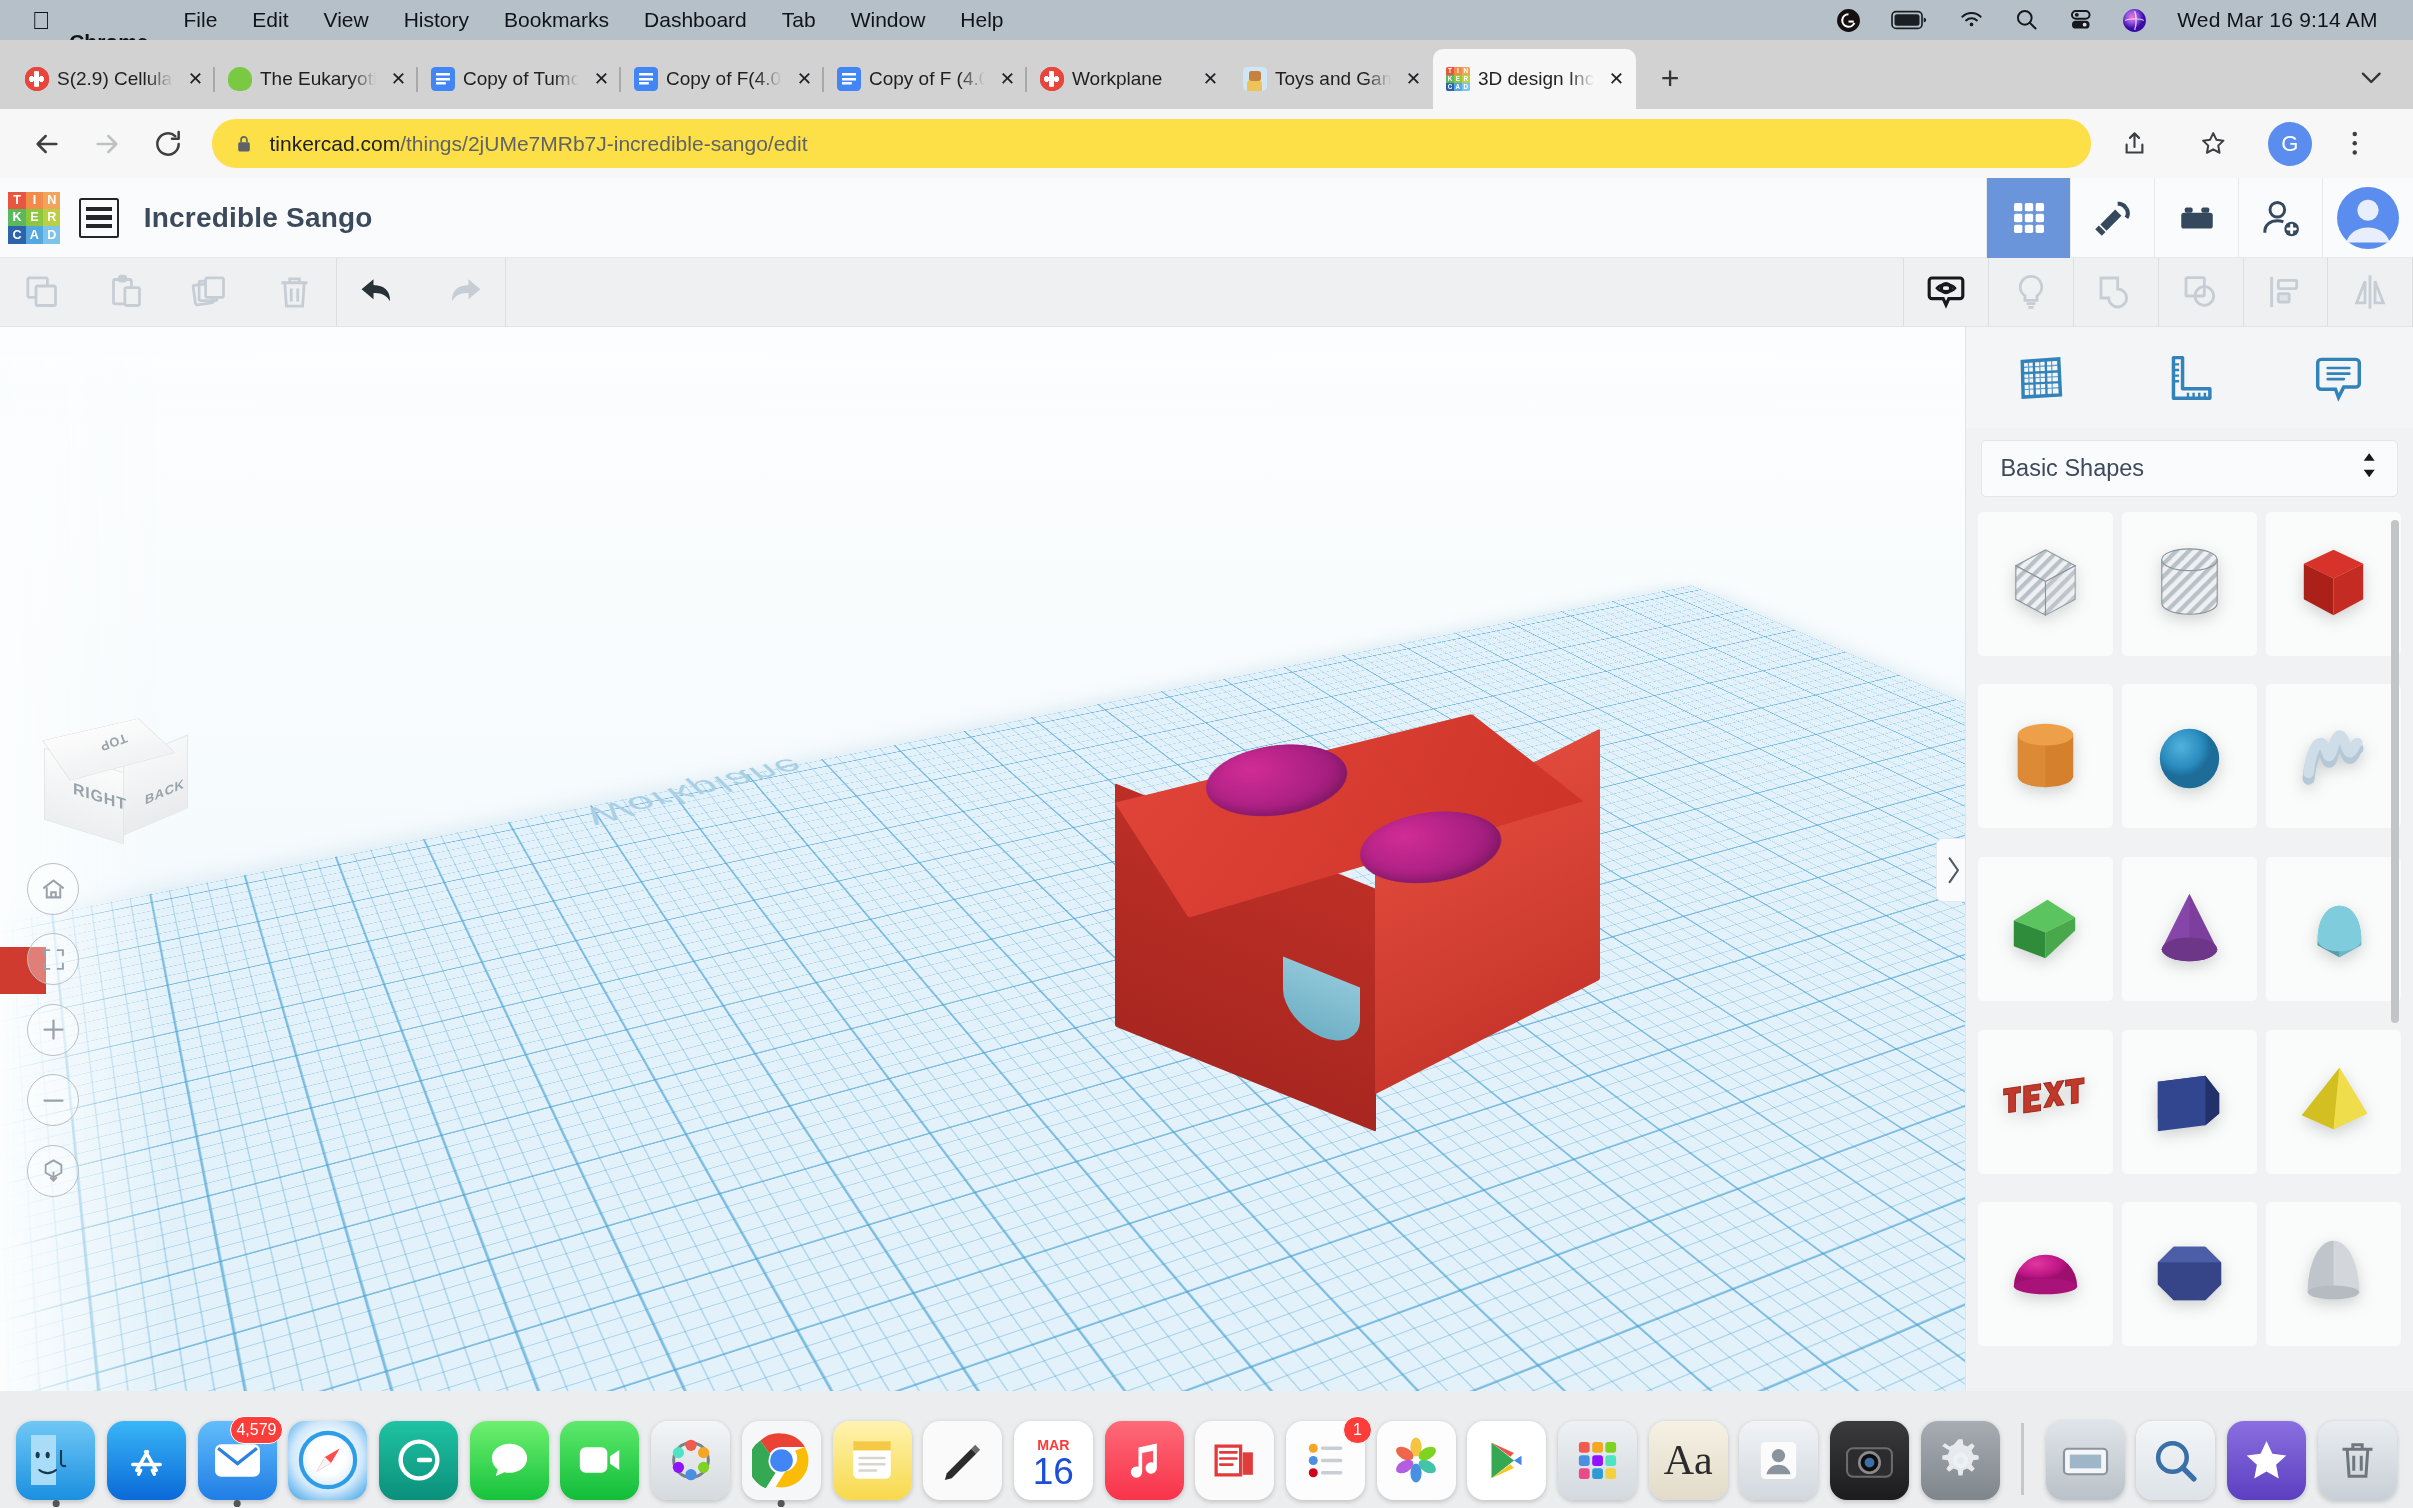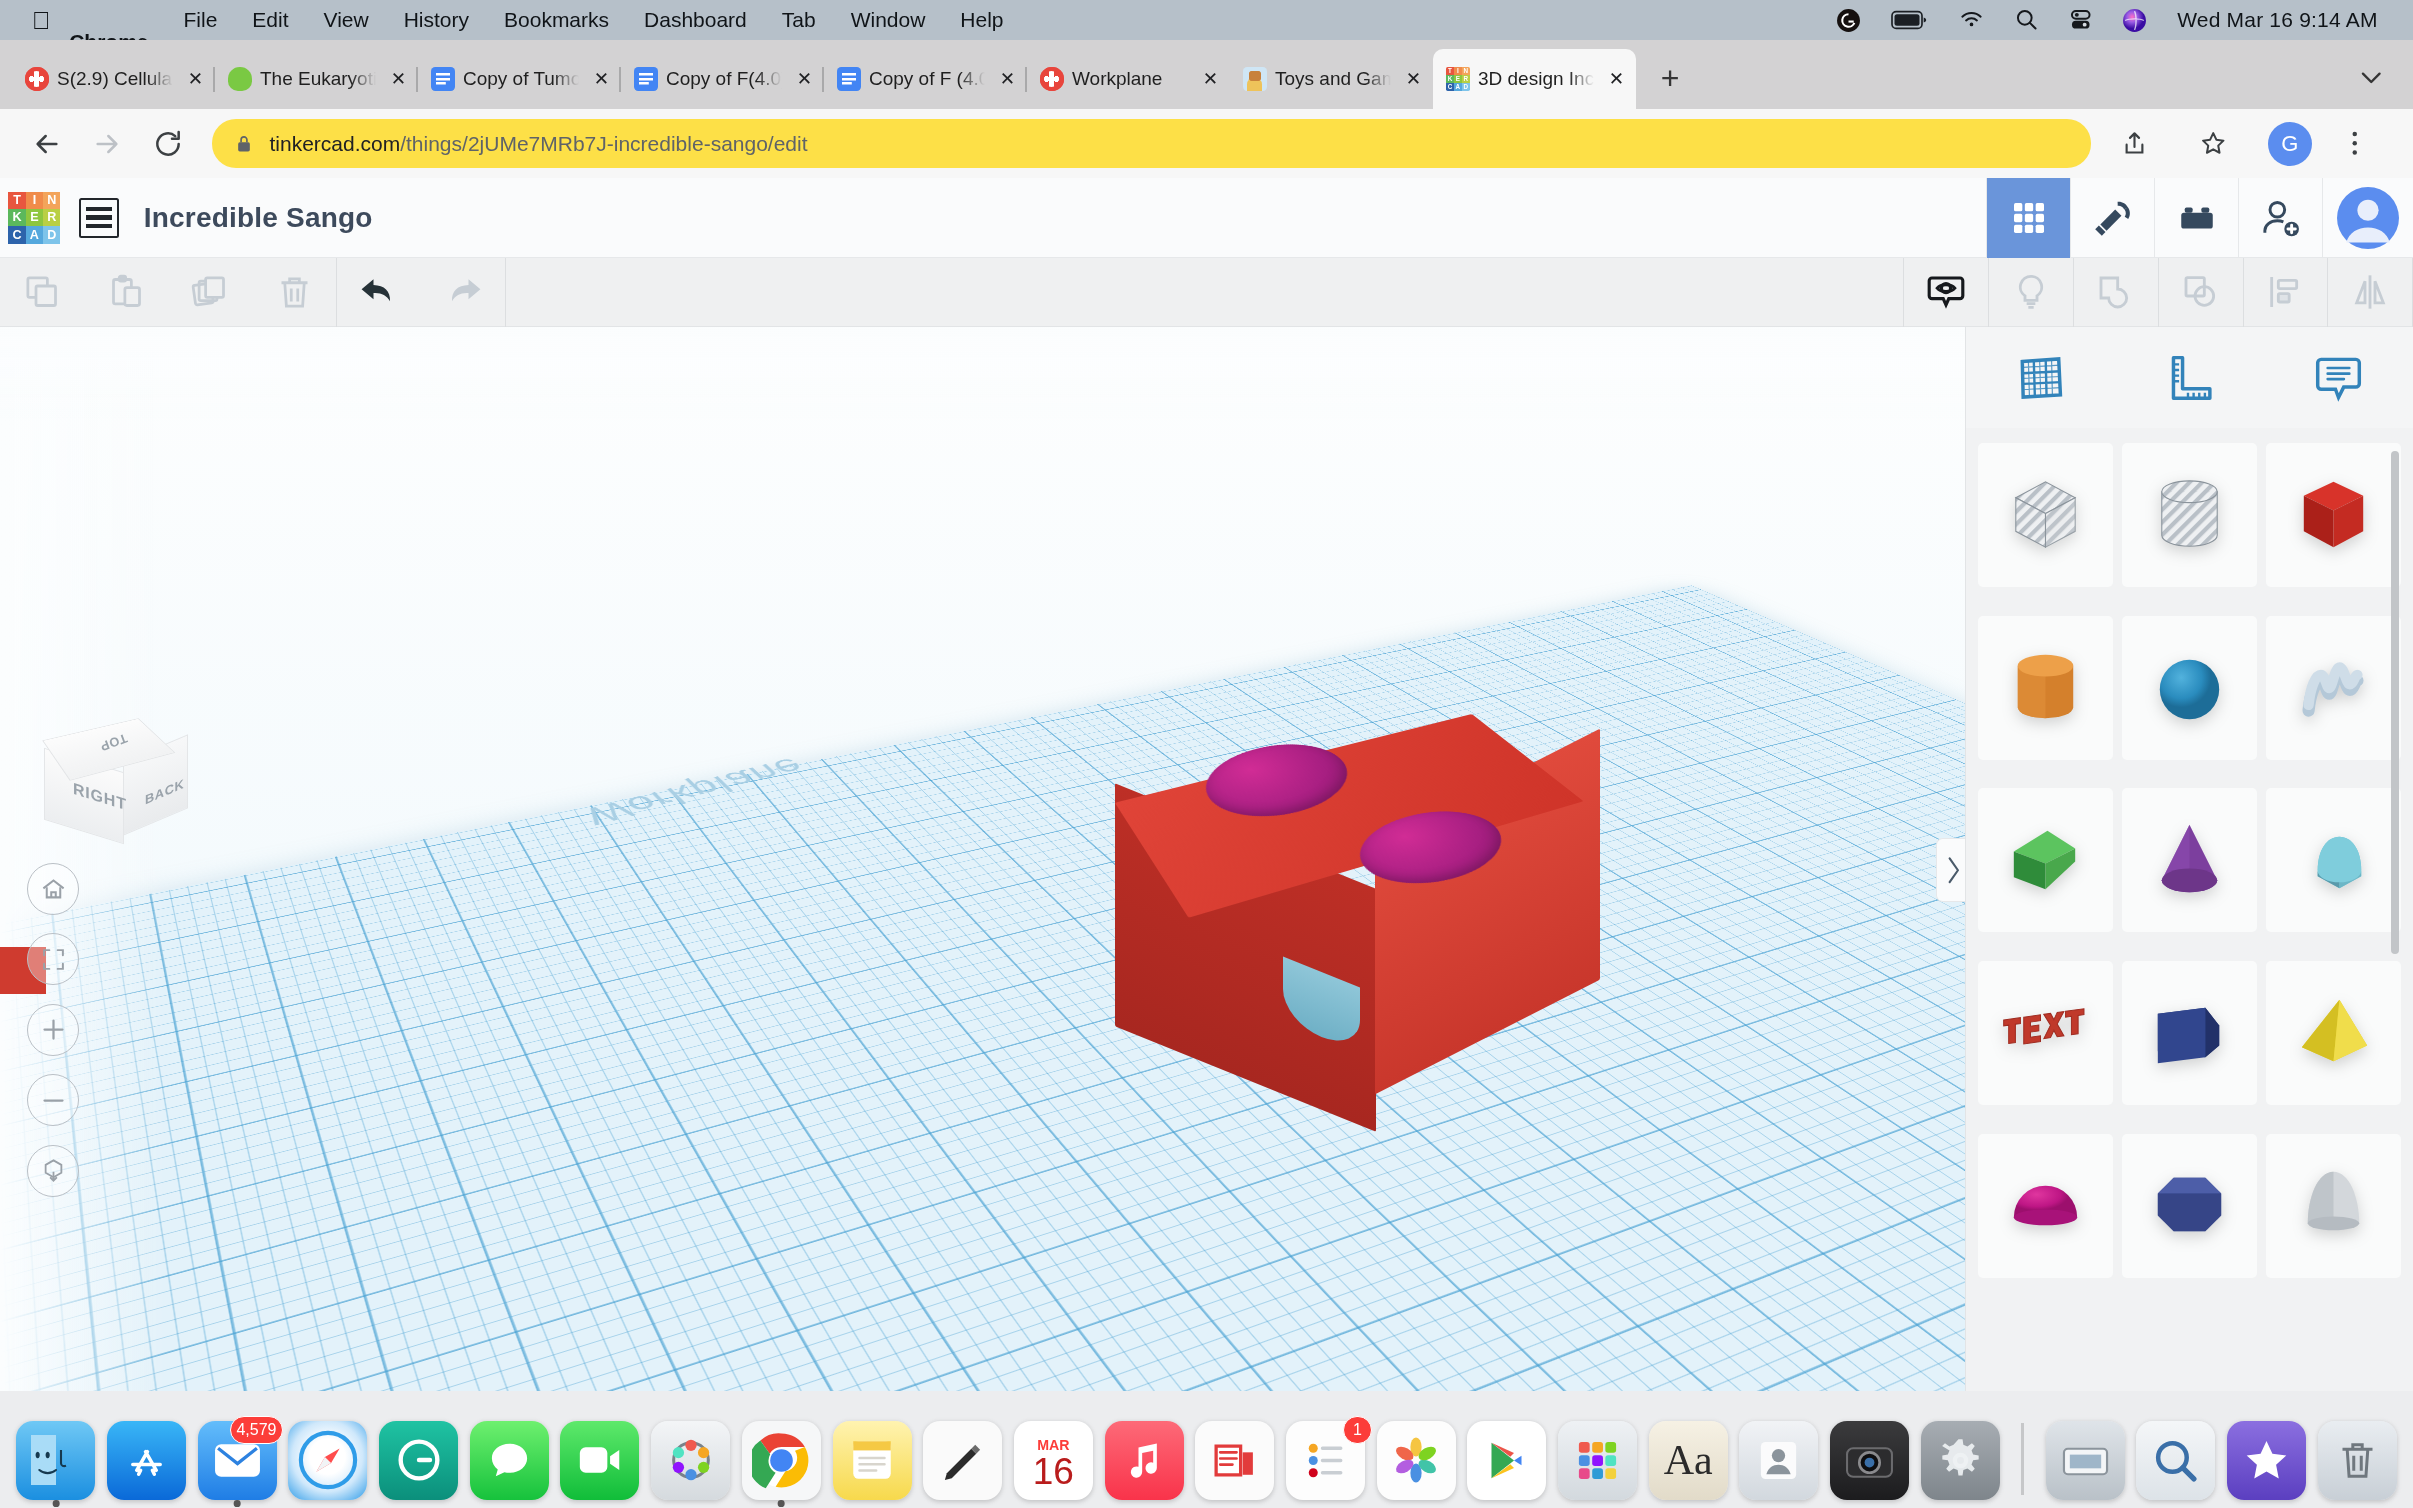--- a/index.html
+++ b/index.html
@@ -743,20 +743,29 @@
       </svg>
     </div>
     <div class="sp-icon">
       <svg width="55" height="52" viewBox="0 0 24 24" fill="none" stroke="#3283ba" stroke-width="1.6" stroke-linecap="round">
         <path d="M4 3.4h16a1.6 1.6 0 0 1 1.6 1.6v9.6a1.6 1.6 0 0 1-1.6 1.6h-5.6L12 21l-1.4-3.8H4a1.6 1.6 0 0 1-1.6-1.6V5a1.6 1.6 0 0 1 1.6-1.6z"></path>
         <path d="M7 7.4h10M7 10h10M7 12.5h7.5" stroke-width="1.2"></path>
       </svg>
     </div>
   </div>
 
+  <div class="sp-select">
+    <span>Basic Shapes</span>
+    <span>
+      <svg width="18.4" height="28.5" viewBox="0 0 14 26">
+          <path d="M7 2l5 7H2z" fill="#16191d"></path>
+          <path d="M7 24l-5-7h10z" fill="#16191d"></path>
+        </svg>
+    </span>
+  </div>
 
   <div class="sp-grid">
 
     <div class="sp-cell">
       <svg class="th" width="99" height="99" viewBox="0 0 100 100">
         <defs>
             <pattern id="hx" width="9" height="9" patternTransform="rotate(45)" patternUnits="userSpaceOnUse">
               <rect width="4.4" height="9" fill="#b9c0c7"></rect>
               <rect x="4.4" width="4.6" height="9" fill="#eef0f2"></rect>
             </pattern>
@@ -983,21 +992,21 @@
 
   <div class="dockitem" style="background:#fafafa">
     <svg width="47" height="47" viewBox="0 0 24 24">
         <path d="M4 18.5L16.5 6l2.5 2.5L6.5 21 3 22z" fill="#2b2b2b"></path>
         <path d="M16.5 6l2-2 2.5 2.5-2 2z" fill="#6b6b6b"></path>
       </svg>
   </div>
 
   <div class="dockitem" style="background:#fff;flex-direction:column;gap:0">
     <span style="font-size:14.2px;color:#fc3d39;font-weight:bold;margin-top:6.7px">MAR</span>
-    <span style="font-size:37px;color:#b91c1c;line-height:1">16</span>
+    <span style="font-size:37px;color:#1d4ed8;line-height:1">16</span>
   </div>
 
   <div class="dockitem" style="background:linear-gradient(#fd6a78,#f9334a)">
     <svg width="44" height="44" viewBox="0 0 24 24" fill="#fff">
         <path d="M19 3L9 5.2v10.5a3.1 3.1 0 1 0 2 2.9V8.2l6-1.3v6.6a3.1 3.1 0 1 0 2 2.9z"></path>
       </svg>
   </div>
 
   <div class="dockitem" style="background:#fbfbfb">
     <svg width="49" height="49" viewBox="0 0 24 24">

